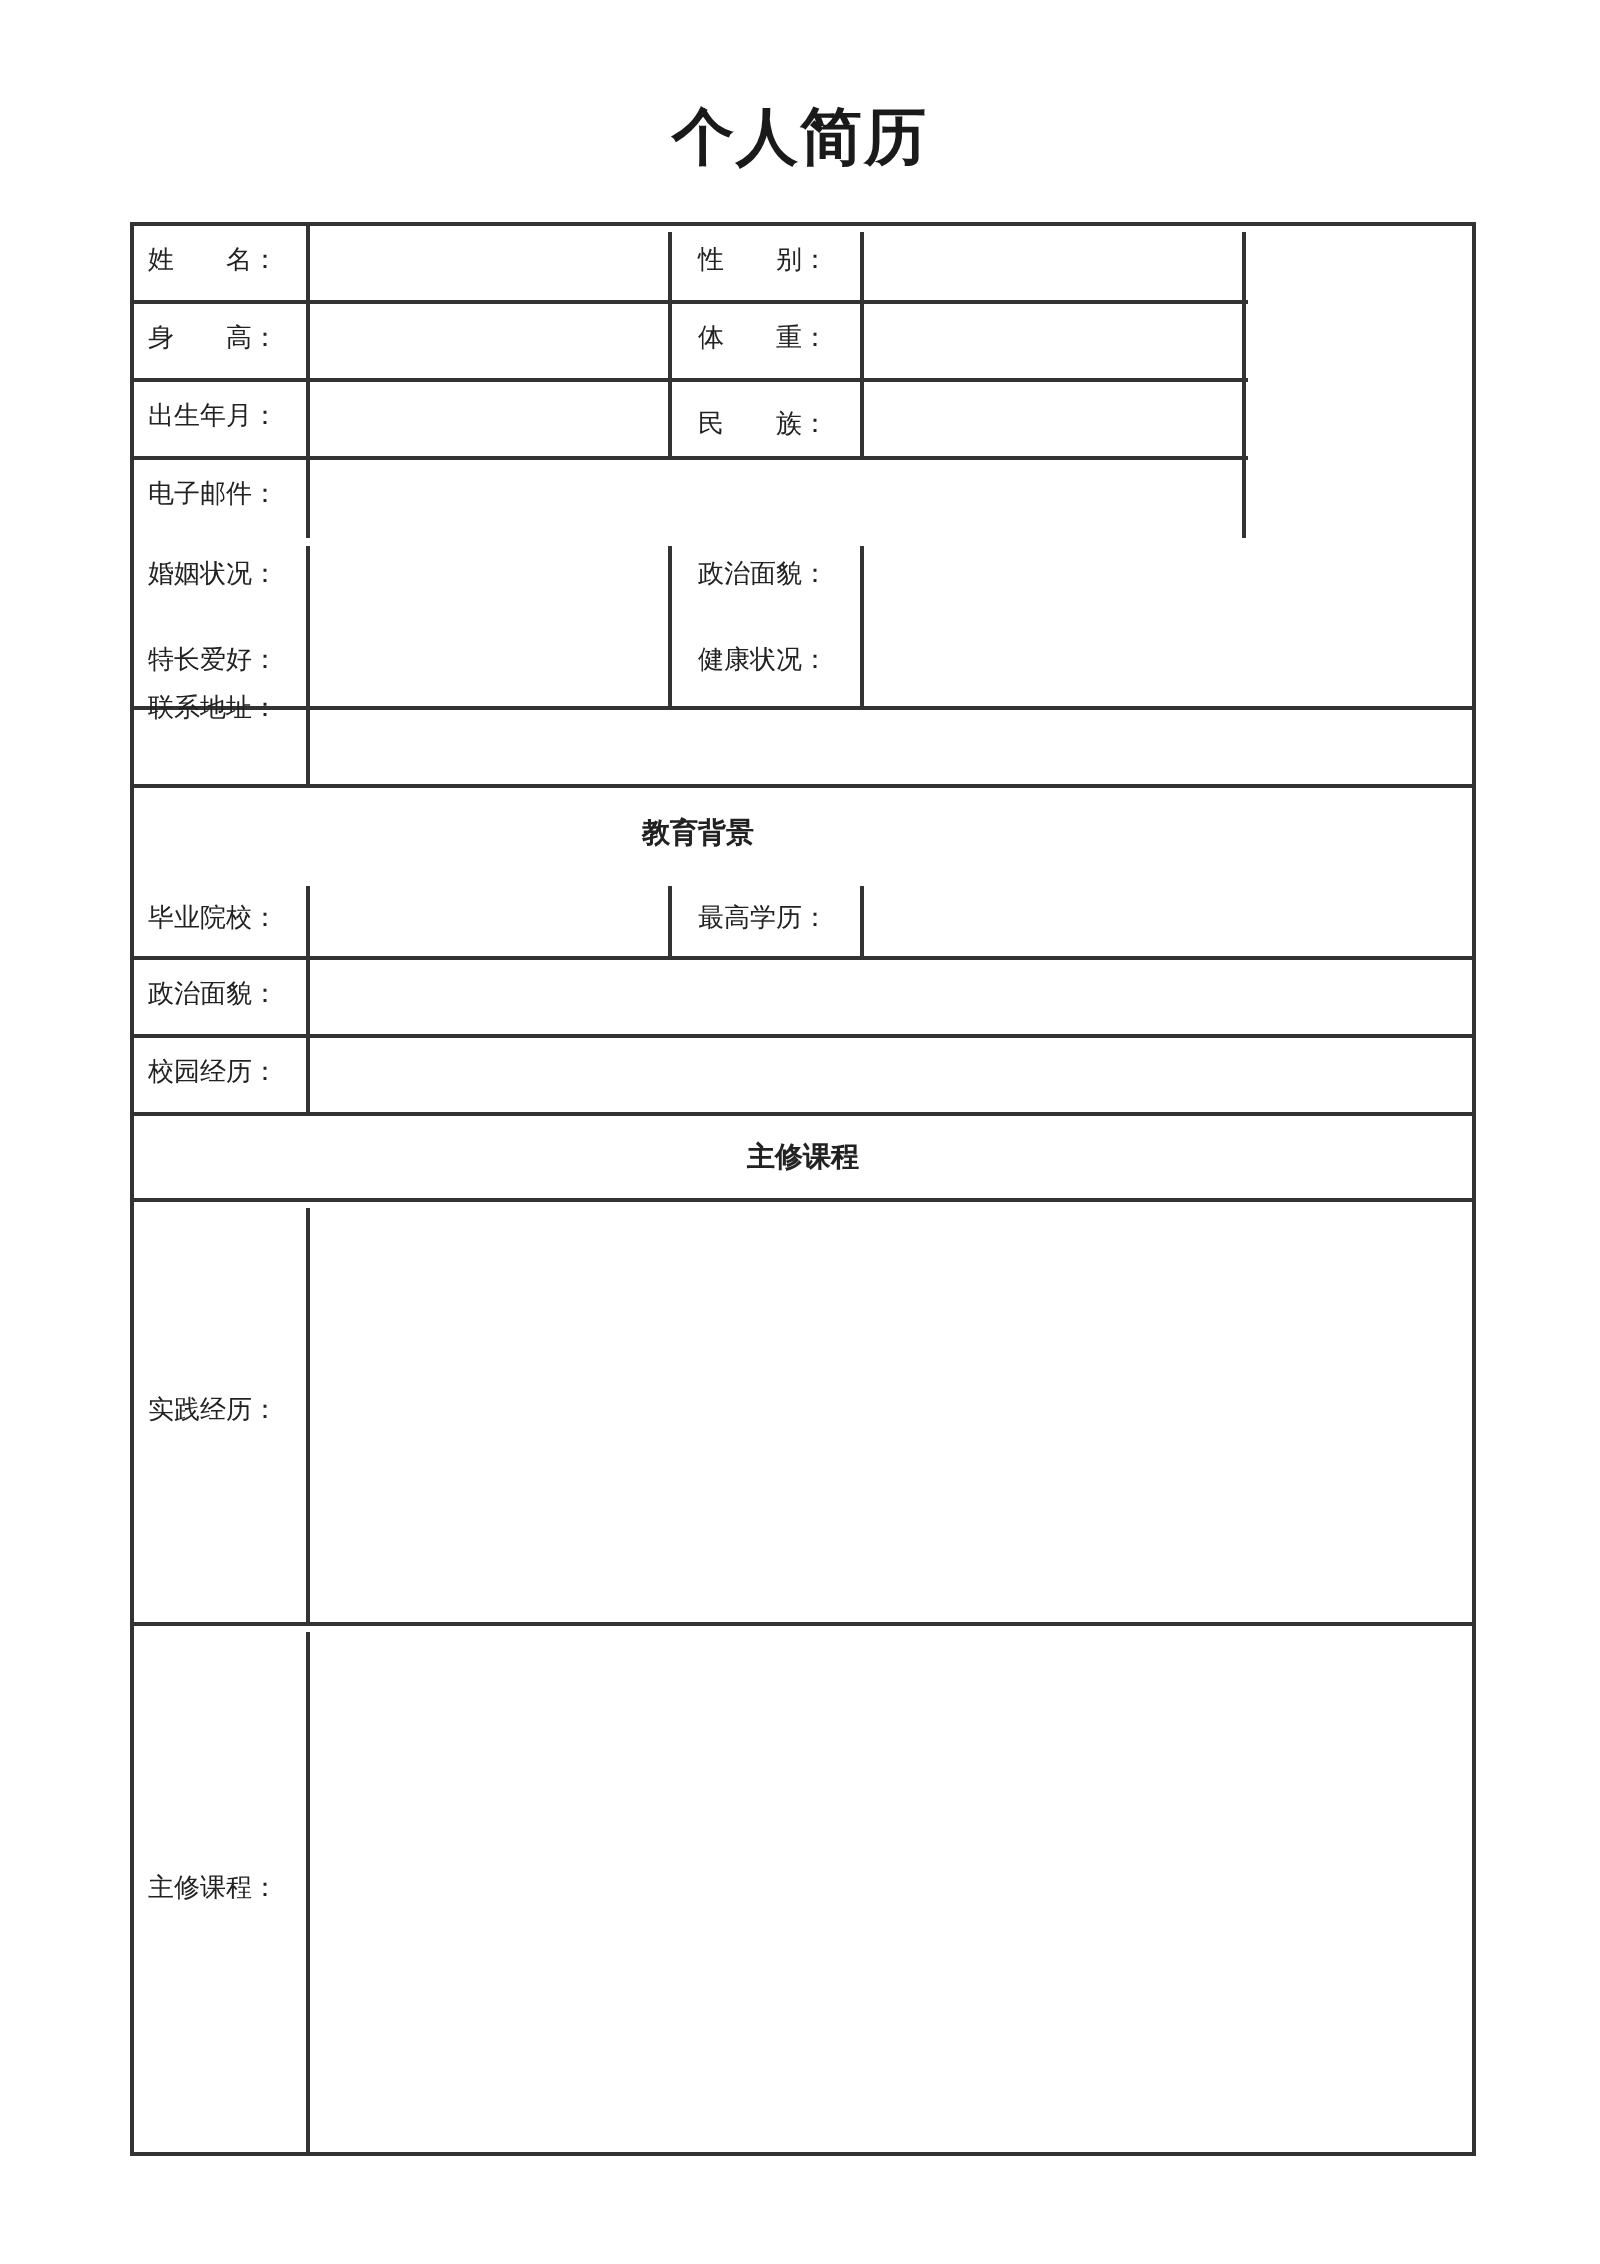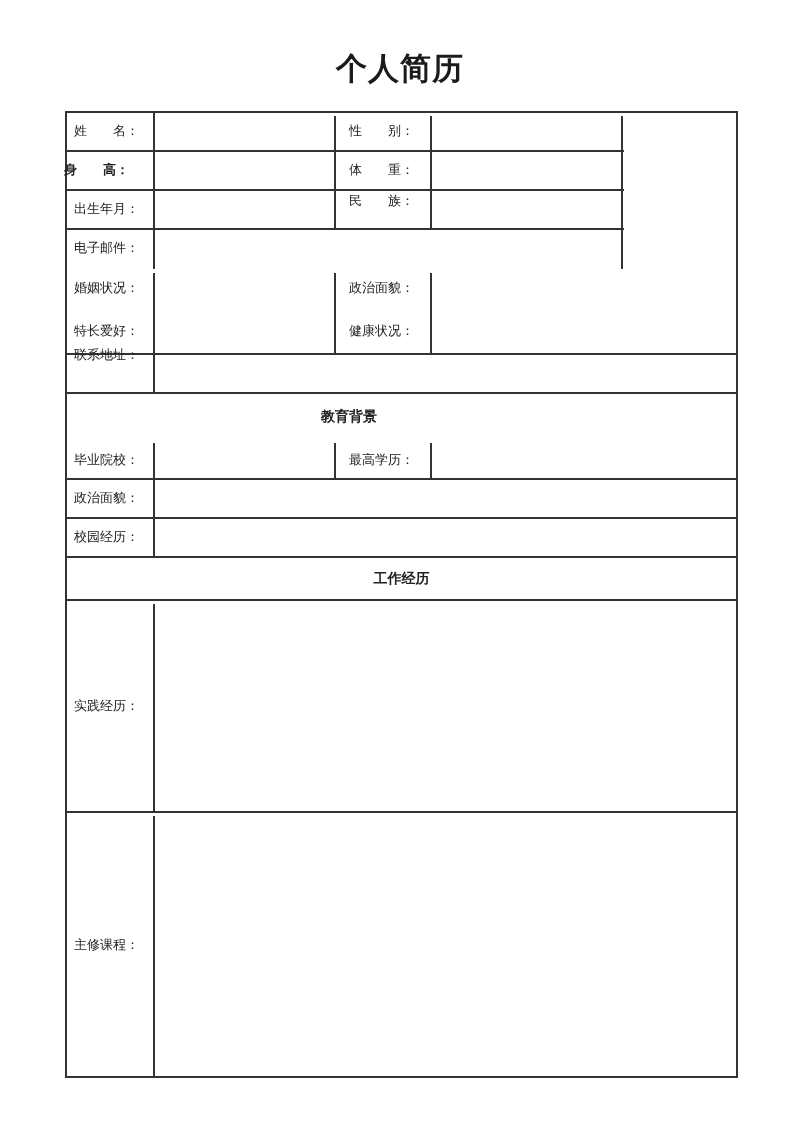--- a/index.html
+++ b/index.html
@@ -54,28 +54,28 @@
   <div class="vl" style="left:430px;top:443px;height:36px;"></div>
 
   <div class="vl" style="left:621px;top:116px;height:153px;"></div>
   <div class="cell" style="left:624px;top:113px;width:112px;height:155px;"></div>
 
   <div class="lbl" style="left:74px;top:124px;">姓　　名：</div>
   <div class="cell" style="left:156px;top:113px;width:178px;height:37px;"></div>
   <div class="lbl" style="left:349px;top:124px;">性　　别：</div>
   <div class="cell" style="left:433px;top:113px;width:188px;height:37px;"></div>
 
-  <div class="lbl" style="left:64px;top:163px;font-weight:bold;">身　　高：</div>
+  <div class="lbl" style="left:74px;top:163px;">身　　高：</div>
   <div class="cell" style="left:156px;top:152px;width:178px;height:37px;"></div>
   <div class="lbl" style="left:349px;top:163px;">体　　重：</div>
   <div class="cell" style="left:433px;top:152px;width:188px;height:37px;"></div>
 
   <div class="lbl" style="left:74px;top:202px;">出生年月：</div>
   <div class="cell" style="left:156px;top:191px;width:178px;height:37px;"></div>
-  <div class="lbl" style="left:349px;top:194px;">民　　族：</div>
+  <div class="lbl" style="left:349px;top:206px;">民　　族：</div>
   <div class="cell" style="left:433px;top:191px;width:188px;height:37px;"></div>
 
   <div class="lbl" style="left:74px;top:241px;">电子邮件：</div>
   <div class="cell" style="left:156px;top:230px;width:465px;height:39px;"></div>
 
   <div class="lbl" style="left:74px;top:281px;">婚姻状况：</div>
   <div class="cell" style="left:156px;top:271px;width:178px;height:40px;"></div>
   <div class="lbl" style="left:349px;top:281px;">政治面貌：</div>
   <div class="cell" style="left:433px;top:271px;width:303px;height:40px;"></div>
 
@@ -93,20 +93,20 @@
   <div class="cell" style="left:156px;top:443px;width:178px;height:35px;"></div>
   <div class="lbl" style="left:349px;top:453px;">最高学历：</div>
   <div class="cell" style="left:433px;top:443px;width:303px;height:35px;"></div>
 
   <div class="lbl" style="left:74px;top:491px;">政治面貌：</div>
   <div class="cell" style="left:156px;top:480px;width:580px;height:37px;"></div>
 
   <div class="lbl" style="left:74px;top:530px;">校园经历：</div>
   <div class="cell" style="left:156px;top:519px;width:580px;height:37px;"></div>
 
-  <div class="sec" style="left:67px;width:669px;top:570px;">工作经历</div>
+  <div class="sec" style="left:67px;width:669px;top:570px;">主修课程</div>
 
   <div class="lbl" style="left:74px;top:699px;">实践经历：</div>
   <div class="cell" style="left:156px;top:601px;width:580px;height:210px;"></div>
 
   <div class="lbl" style="left:74px;top:938px;">主修课程：</div>
   <div class="cell" style="left:156px;top:813px;width:580px;height:263px;"></div>
 </div>
 
 </body></html>

